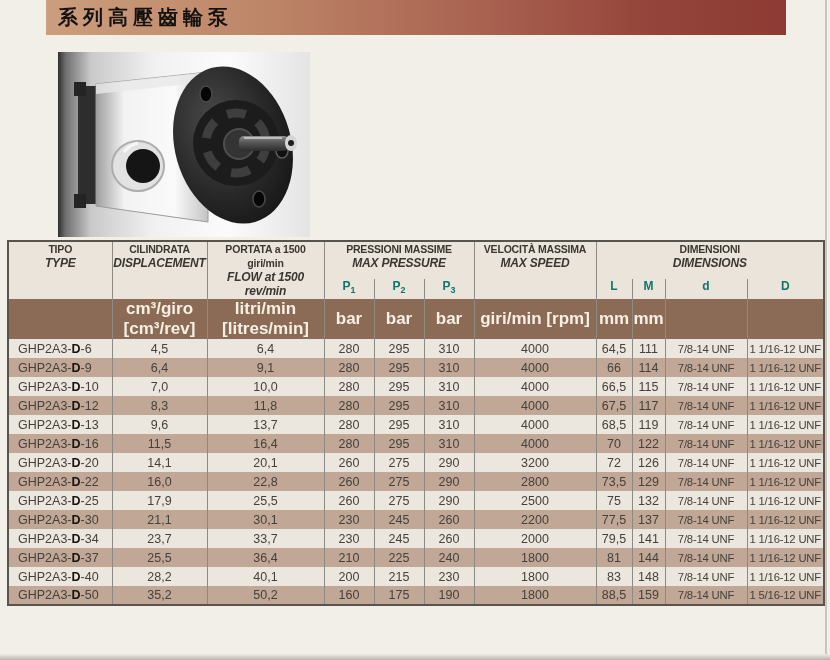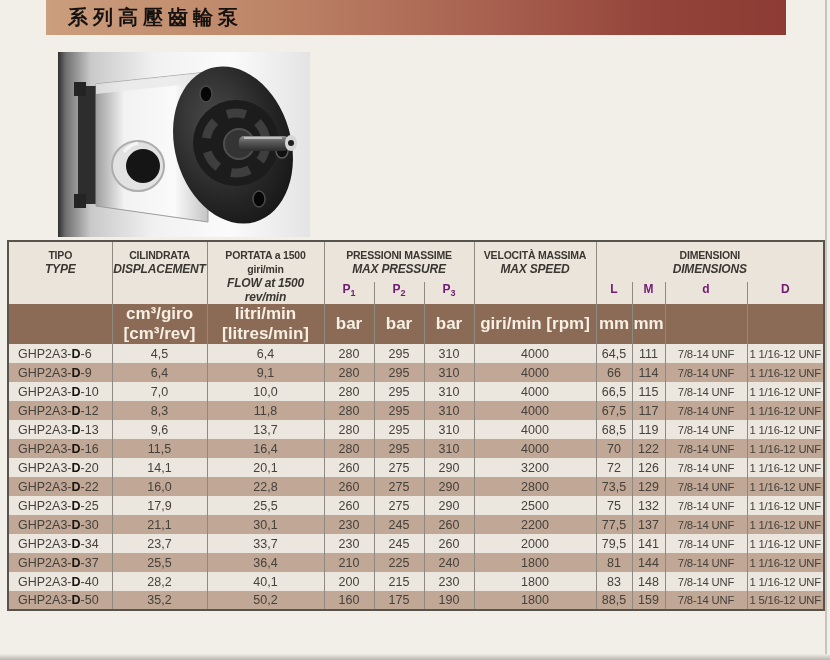--- a/index.html
+++ b/index.html
@@ -10,21 +10,21 @@
   
   .title-band{
     position:absolute; left:46px; top:0; width:740px; height:35px;
     background:linear-gradient(90deg,#cb9e7d 0%,#bd8568 30%,#a8604f 60%,#94443a 82%,#8d3b34 100%);
     display:flex; align-items:center; padding-left:12px; white-space:nowrap;
   }
   .brand{
     font-size:23px; font-weight:bold; color:#8a1d26; letter-spacing:1px;
     text-shadow:-1px 1px 0 rgba(222,204,70,.95), 1px -1px 0 rgba(222,204,70,.45);
   }
-  .title-zh{ font-size:20px; font-weight:bold; color:#151210; letter-spacing:5px; margin-left:10px;text-align:center; }
+  .title-zh{ font-size:20px; font-weight:bold; color:#151210; letter-spacing:5px; margin-left:0;text-align:center; }
 
   
   .photo{
     position:absolute; left:58px; top:52px; width:252px; height:185px;
     background:linear-gradient(90deg,#2f2f2f 0%,#6f6f6f 3%,#c9c9c9 13%,#f1f1f1 38%,#fbfbfb 68%,#e4e4e4 100%);
   }
   .photo svg{ display:block; width:100%; height:100%; }
 
   
   .desc{
@@ -33,24 +33,24 @@
     line-height:38px; letter-spacing:2px; text-align:justify; text-indent:1.8em;
   }
 
   
   table.spec{
     position:absolute; left:7px; top:240px; width:816px;
     border-collapse:collapse; table-layout:fixed;
     background:#ece6dc; border:2px solid #57534d;
   }
   .spec th, .spec td{ border-left:1px solid #8d8a84; overflow:hidden; }
-  .spec .hrow th{ vertical-align:top; padding-top:6px; height:38px; background:#eae4da; }
+  .spec .hrow th{ vertical-align:top; padding-top:0; height:38px; background:#eae4da; }
   .l1{ font-size:10.5px; font-weight:600; color:#3a3631; letter-spacing:-.2px; line-height:14px; text-align:center; }
   .l2{ font-size:12px; font-weight:600; font-style:italic; color:#3a3631; letter-spacing:-.2px; line-height:14px; text-align:center; }
-  .srow th{ height:20px; background:#eae4da; font-size:12px; font-weight:700; color:#701a75; text-align:center; vertical-align:top; }
+  .srow th{ height:20px; background:#eae4da; font-size:12px; font-weight:700; color:#0f766e; text-align:center; vertical-align:top; }
   .srow sub{ font-size:9px; }
   .urow td{ height:16px; background:#8c6b56; color:#f6efe3; font-size:17px; font-weight:700; text-align:center; }
   .spec tbody tr{ height:19px; background:#ece7de; }
   .spec tbody tr.alt{ background:#c1a795; }
   .spec tbody td{ font-size:12.5px; color:#45413c; text-align:center; vertical-align:middle; }
   .spec td.model{ text-align:left; padding-left:9px; }
   .spec td.model b{ color:#17130f; }
   .spec td.sm{ font-size:11.3px; letter-spacing:-.2px; }
 
   

